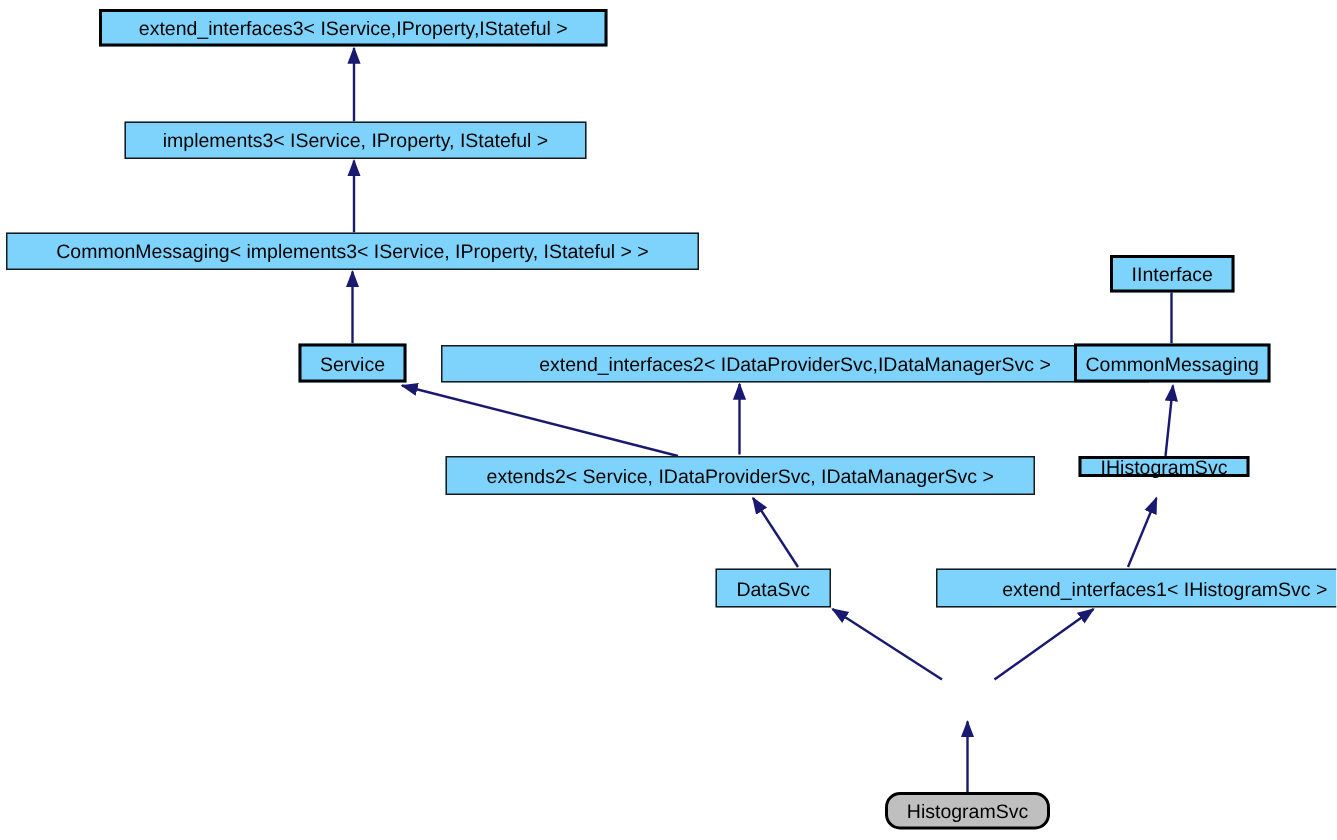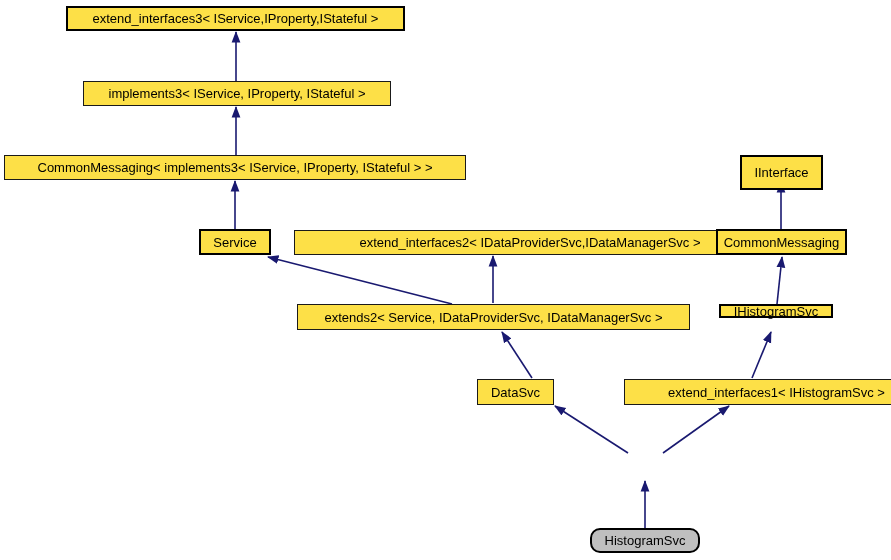--- a/index.html
+++ b/index.html
@@ -4,21 +4,21 @@
 <style>
   html,body{margin:0;padding:0;background:#ffffff;}
   .canvas{
     position:relative;width:891px;height:560px;background:#ffffff;
     font-family:"Liberation Sans",sans-serif;overflow:hidden;
   }
   svg.edges{position:absolute;left:0;top:0;pointer-events:none;}
   .edge{stroke:#191970;stroke-width:1.6;}
   .node{
     position:absolute;box-sizing:border-box;
-    background:#fde047;border:1px solid #1a1a1a;
+    background:#7dd3fc;border:1px solid #1a1a1a;
     display:flex;align-items:center;justify-content:center;
     font-size:13px;line-height:1;color:#000000;white-space:nowrap;
     cursor:pointer;
   }
   .node.bold{border-width:2px;border-color:#000000;}
   .node.current{background:#bfbfbf;border-width:2px;border-color:#000000;cursor:default;border-radius:10px;}
 </style>
 </head>
 <body>
 
@@ -47,21 +47,21 @@
   <div class="node bold" style="left:66px;top:6px;width:339px;height:25px">extend_interfaces3&lt; IService,IProperty,IStateful &gt;</div>
 
   <div class="node" style="left:83px;top:81px;width:308px;height:25px">implements3&lt; IService, IProperty, IStateful &gt;</div>
 
   <div class="node" style="left:4px;top:155px;width:462px;height:25px">CommonMessaging&lt; implements3&lt; IService, IProperty, IStateful &gt; &gt;</div>
 
   <div class="node bold" style="left:199px;top:229px;width:72px;height:26px">Service</div>
 
   <div class="node" style="left:294px;top:230px;width:472px;height:25px">extend_interfaces2&lt; IDataProviderSvc,IDataManagerSvc &gt;</div>
 
-  <div class="node bold" style="left:740px;top:155px;width:83px;height:35px">IInterface</div>
+  <div class="node bold" style="left:740px;top:170px;width:83px;height:25px">IInterface</div>
 
   <div class="node bold" style="left:716px;top:229px;width:131px;height:26px">CommonMessaging</div>
 
   <div class="node" style="left:297px;top:304px;width:393px;height:26px">extends2&lt; Service, IDataProviderSvc, IDataManagerSvc &gt;</div>
 
   <div class="node bold" style="left:719px;top:304px;width:114px;height:14px">IHistogramSvc</div>
 
   <div class="node" style="left:477px;top:379px;width:77px;height:26px">DataSvc</div>
 
   <div class="node" style="left:624px;top:379px;width:305px;height:26px">extend_interfaces1&lt; IHistogramSvc &gt;</div>

